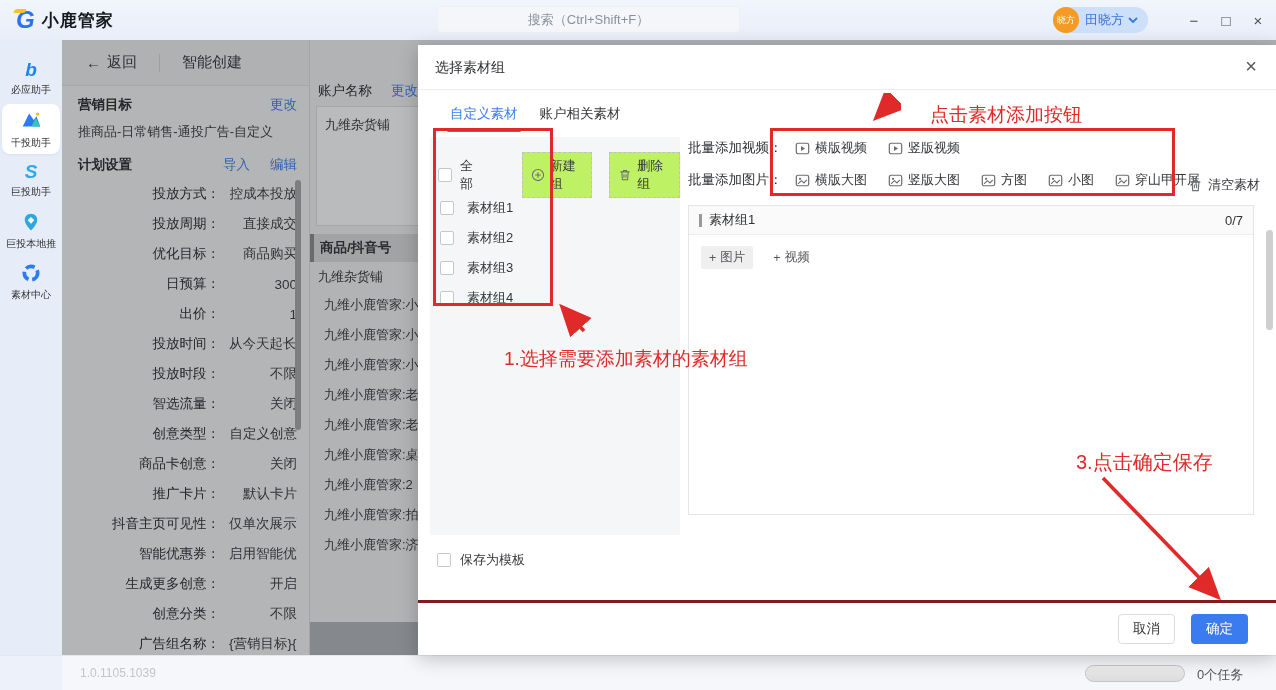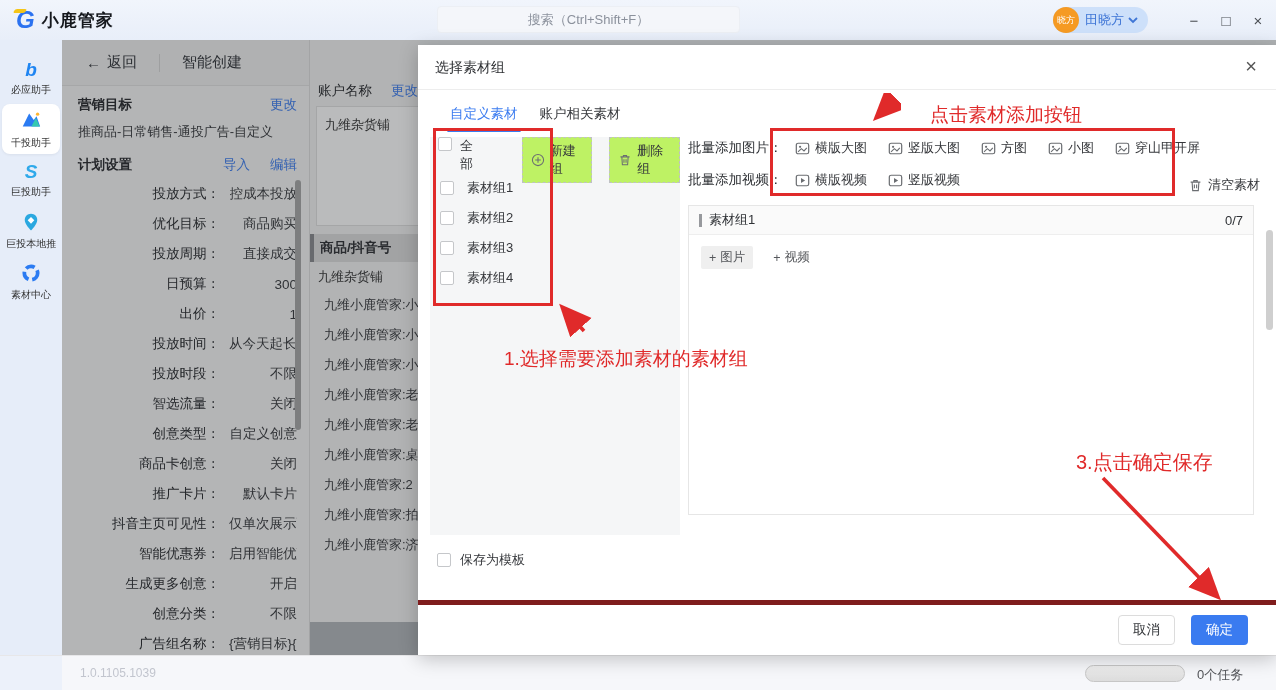--- a/index.html
+++ b/index.html
@@ -73,21 +73,21 @@
   .m-title { position:absolute; left:17px; top:14px; font-size:14px; color:#2e3033; }
   .m-close { position:absolute; right:12px; top:8px; width:26px; height:26px; font-size:20px; color:#555;
              display:flex; align-items:center; justify-content:center; }
   .m-divider { position:absolute; left:0; top:44px; width:100%; border-top:1px solid #ededed; }
   .m-tabs { position:absolute; left:32px; top:60px; display:flex; gap:22px; font-size:13.5px; }
   .tab { color:#35373b; position:relative; padding-bottom:9px; }
   .tab.active { color:#3a7bf0; }
   .tab.active::after { content:""; position:absolute; left:-3px; right:-3px; bottom:0; height:3px; background:#3a7bf0; border-radius:2px; }
 
   .m-left { position:absolute; left:12px; top:92px; width:250px; height:398px; background:#f5f6f7; }
-  .m-left-toolbar { display:flex; align-items:flex-start; height:36px; padding-left:8px; font-size:13px; color:#35373b; }
+  .m-left-toolbar { display:flex; align-items:center; height:36px; padding-left:8px; font-size:13px; color:#35373b;margin-top:20px; }
   .cb { width:14px; height:14px; border:1px solid #c5c7ca; border-radius:2px; background:#fff; flex:none; }
   .tb-all-label { margin-left:8px; }
   .dash-btn { display:flex; align-items:center; gap:5px; border:1px dashed #bfc1c4; background:#bef264;
               padding:4px 8px; font-size:13px; color:#35373b; }
   .btn-newgroup { margin-left:38px; }
   .btn-delgroup { margin-left:17px; }
   .m-group-row { display:flex; align-items:center; height:30px; padding-left:10px; font-size:13px; color:#35373b; }
   .m-group-row .cb { margin-right:13px; }
 
   .m-batch { position:absolute; left:270px; top:88px; width:566px; }
@@ -101,21 +101,21 @@
   .gp-header { height:29px; background:#fafafa; border-bottom:1px solid #eee; display:flex; align-items:center; padding:0 10px; font-size:13px; }
   .gp-accent { width:3px; height:13px; background:#97999d; margin-right:7px; }
   .gp-title { flex:1; color:#2f3236; }
   .gp-count { color:#2f3236; }
   .gp-actions { display:flex; gap:12px; padding:11px 12px; font-size:12.5px; color:#56585c; }
   .gp-add { display:flex; align-items:center; gap:4px; padding:3px 8px; border-radius:2px; }
   .gp-add.img { background:#efefef; }
   .m-scroll { position:absolute; right:3px; top:185px; width:7px; height:100px; background:#cfcfcf; border-radius:4px; }
 
   .m-save { position:absolute; left:19px; top:506px; display:flex; align-items:center; gap:9px; font-size:13px; color:#35373b; }
-  .m-footer { position:absolute; left:0; bottom:0; width:100%; height:55px; border-top:5px solid #7f1d1d;
+  .m-footer { position:absolute; left:0; bottom:0; width:100%; height:55px; border-top:3px solid #7f1d1d;
               display:flex; align-items:center; justify-content:flex-end; gap:16px; padding-right:28px; }
   .btn-cancel { width:57px; height:30px; border:1px solid #dcdcdc; border-radius:4px; background:#fff;
                 display:flex; align-items:center; justify-content:center; font-size:13.5px; color:#35373b; }
   .btn-confirm { width:57px; height:30px; border-radius:4px; background:#3a7bf0; color:#fff;
                  display:flex; align-items:center; justify-content:center; font-size:13.5px; }
 
   
   .anno { color:#e02a2a; position:absolute; z-index:15; pointer-events:none; }
   .anno-rect1 { left:15px; top:83px; width:120px; height:178px; border:3px solid #e02a2a; }
   .anno-rect2 { left:352px; top:83px; width:405px; height:68px; border:3px solid #e02a2a; }
@@ -250,26 +250,26 @@
             <span class="link">导入</span>
             <span class="link">编辑</span>
           </span>
         </div>
         <div class="fields">
           <div class="field-row">
               <span class="f-label">投放方式：</span>
               <span class="f-value">控成本投放</span>
             </div>
           <div class="field-row">
+              <span class="f-label">投放周期：</span>
+              <span class="f-value">直接成交</span>
+            </div>
+          <div class="field-row">
               <span class="f-label">优化目标：</span>
               <span class="f-value">商品购买</span>
-            </div>
-          <div class="field-row">
-              <span class="f-label">投放周期：</span>
-              <span class="f-value">直接成交</span>
             </div>
           <div class="field-row">
               <span class="f-label">日预算：</span>
               <span class="f-value">300</span>
             </div>
           <div class="field-row">
               <span class="f-label">出价：</span>
               <span class="f-value">1</span>
             </div>
           <div class="field-row">
@@ -388,20 +388,35 @@
         <span>素材组3</span>
       </div>
       <div class="m-group-row">
         <span class="cb"></span>
         <span>素材组4</span>
       </div>
     </div>
 
     <div class="m-batch">
       <div class="batch-row">
+        <span class="batch-label">批量添加视频：</span>
+        <span class="mat-btn">
+          <svg class="ic">
+              <use href="#ic-video"></use>
+            </svg>
+          <span>横版视频</span>
+        </span>
+        <span class="mat-btn">
+          <svg class="ic">
+              <use href="#ic-video"></use>
+            </svg>
+          <span>竖版视频</span>
+        </span>
+      </div>
+      <div class="batch-row">
         <span class="batch-label">批量添加图片：</span>
         <span class="mat-btn">
           <svg class="ic">
               <use href="#ic-img"></use>
             </svg>
           <span>横版大图</span>
         </span>
         <span class="mat-btn">
           <svg class="ic">
               <use href="#ic-img"></use>
@@ -418,35 +433,20 @@
           <svg class="ic">
               <use href="#ic-img"></use>
             </svg>
           <span>小图</span>
         </span>
         <span class="mat-btn">
           <svg class="ic">
               <use href="#ic-img"></use>
             </svg>
           <span>穿山甲开屏</span>
-        </span>
-      </div>
-      <div class="batch-row">
-        <span class="batch-label">批量添加视频：</span>
-        <span class="mat-btn">
-          <svg class="ic">
-              <use href="#ic-video"></use>
-            </svg>
-          <span>横版视频</span>
-        </span>
-        <span class="mat-btn">
-          <svg class="ic">
-              <use href="#ic-video"></use>
-            </svg>
-          <span>竖版视频</span>
         </span>
       </div>
     </div>
 
     <span class="m-clear">
       <svg class="ic">
           <use href="#ic-trash"></use>
         </svg>
       <span>清空素材</span>
     </span>

